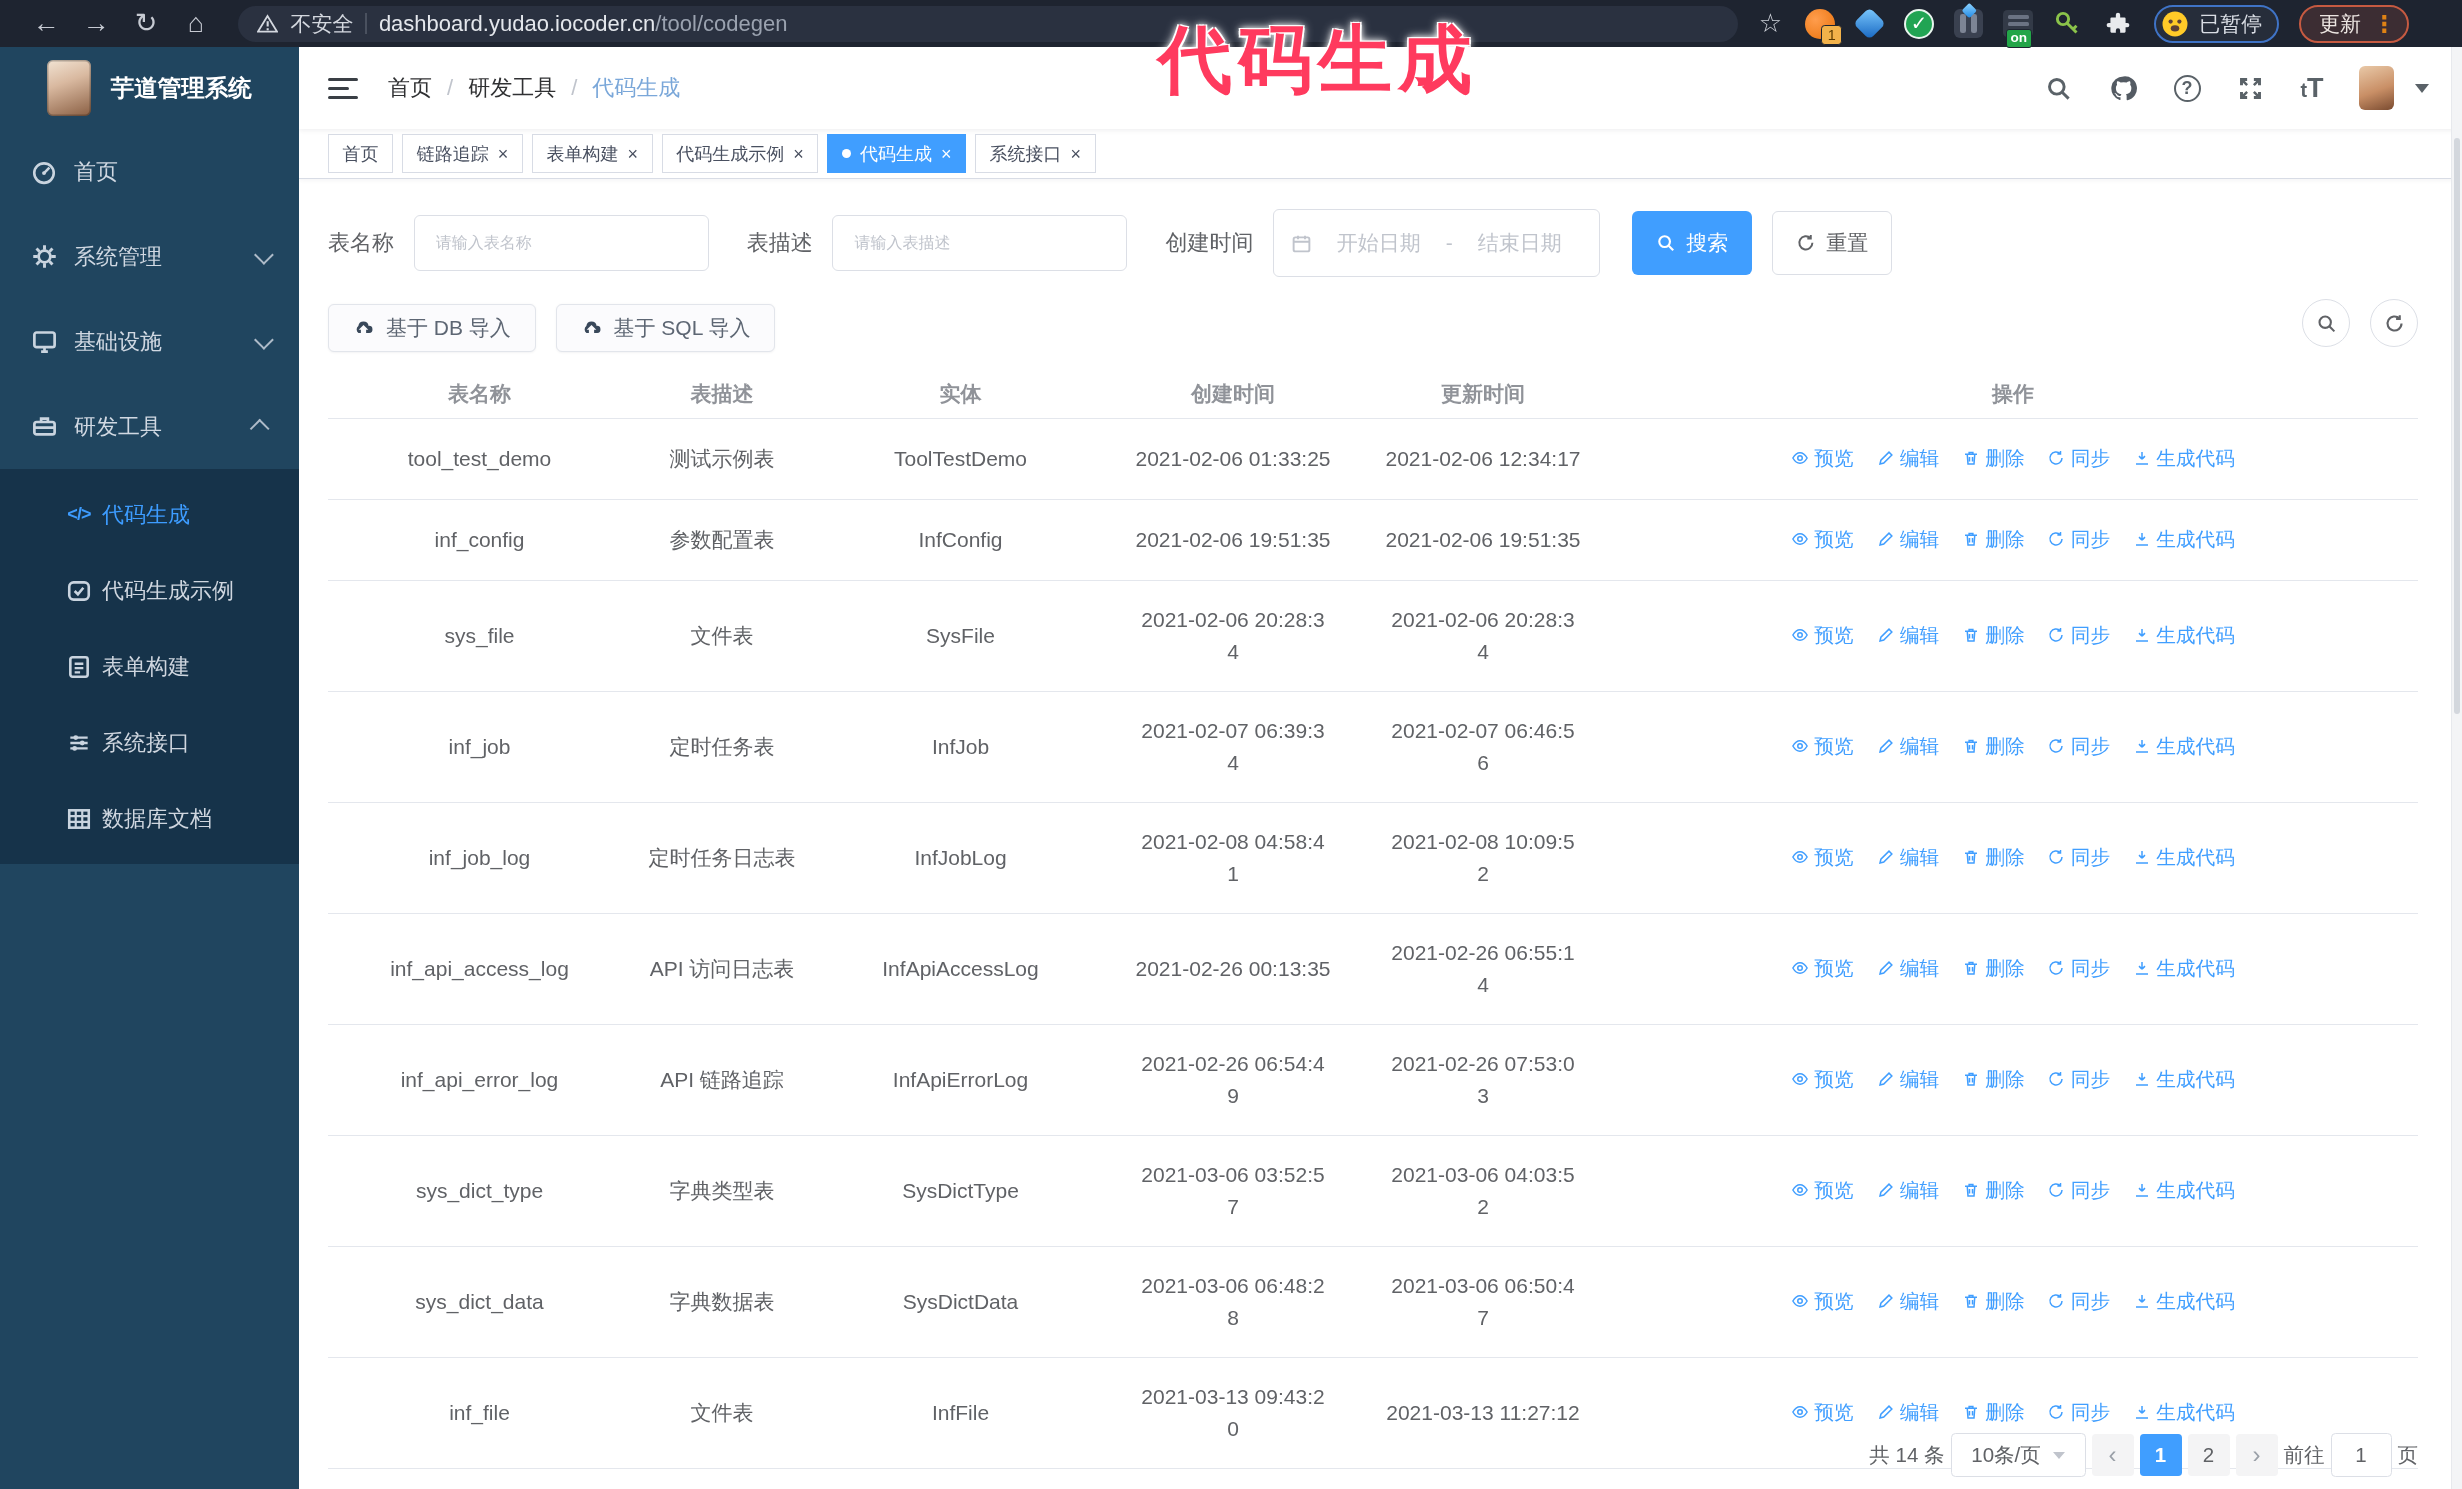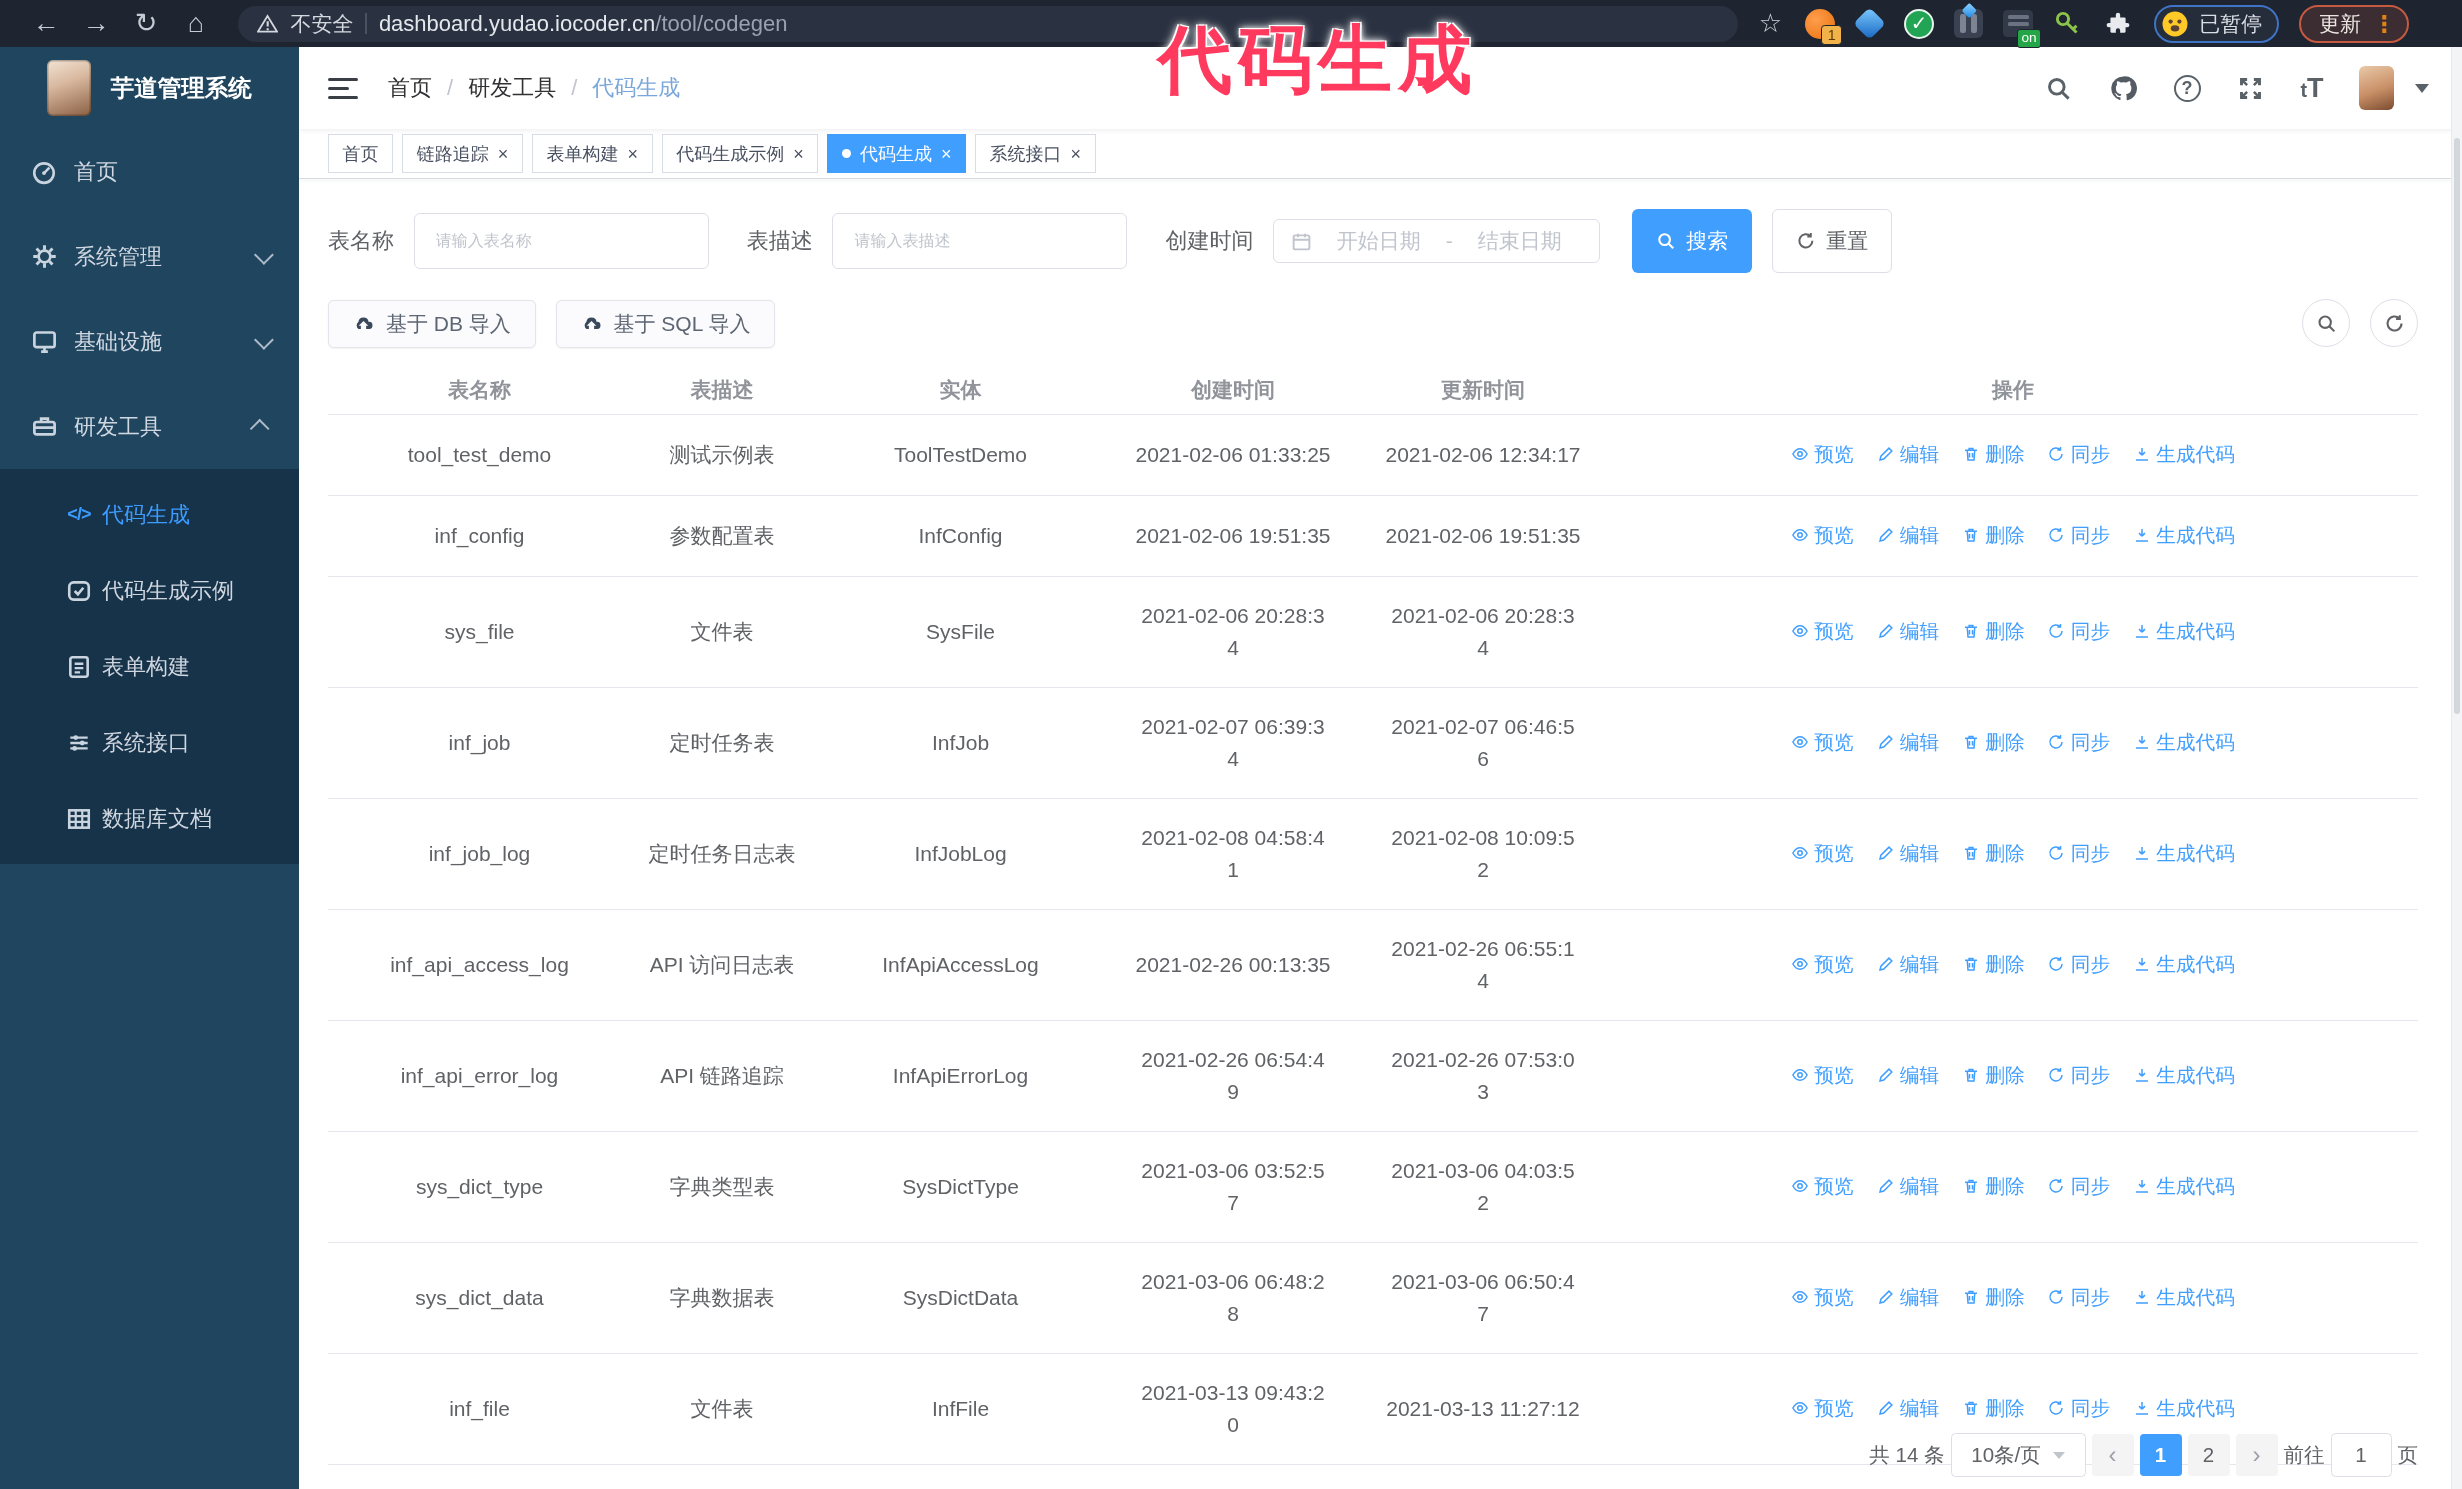--- a/index.html
+++ b/index.html
@@ -43,22 +43,22 @@
     display:flex; align-items:center; justify-content:center; font-size:19.7px; font-weight:bold;
     border:2.3px solid #e9f5ee; }
   .ext-sliders{ width:29px; height:29px; background:#3a4150; border-radius:6px; position:relative; }
   .ext-sliders i{ position:absolute; top:5.3px; bottom:5.3px; width:6px; background:#7d8595; border-radius:2.3px; }
   .ext-sliders i.b1{ left:6px; } .ext-sliders i.b2{ right:6px; }
   .ext-sliders .gem2{ position:absolute; top:-4.5px; left:9.8px; width:10.6px; height:10.6px;
     transform:rotate(45deg); background:linear-gradient(135deg,#8fd4ff,#1e88e5); border-radius:2.3px;}
   .ext-dark{ width:30px; height:27px; background:#333a47; border-radius:4.5px; position:relative; }
   .ext-dark i{ position:absolute; left:4.5px; right:4.5px; height:3.8px; background:#6b7383; border-radius:1.5px; }
   .ext-dark i.l1{ top:5.3px; } .ext-dark i.l2{ top:12px; }
-  .on-badge{ position:absolute; left:15px; bottom:-7.6px; background:#23a548; color:#fff;
-    font-size:13.6px; line-height:16.7px; padding:0 3.8px; border-radius:3px; font-weight:normal;
+  .on-badge{ position:absolute; left:4px; bottom:-7.6px; background:#23a548; color:#fff;
+    font-size:13.6px; line-height:16.7px; padding:0 3.8px; border-radius:3px; font-weight:bold;
     border:1.5px solid #1e2430;}
   .pill{ height:38px; border-radius:19.7px; display:flex; align-items:center; margin-left:19.7px; }
   .pill-paused{ border:2.3px solid #3f73c6; background:#262d3a; padding:0 15px 0 4.5px; gap:9px; }
   .pill-paused span{ color:#d9dde4; font-size:21px; }
   .pill-update{ border:2.3px solid #c65a41; background:rgba(198,90,65,.18); padding:0 10.6px 0 18px; gap:12px; }
   .pill-update span{ color:#ece5e1; font-size:21px; }
   .vdots{ color:#e08214; font-size:23px; font-weight:bold; letter-spacing:0; line-height:12px; text-align:center; }
 
   
   .watermark{
@@ -122,21 +122,21 @@
 
   
   .content{ position:absolute; left:299px; top:179px; right:0; bottom:0; background:#fff;
     padding:30px 44px 0 29px; }
   .filters{ display:flex; align-items:center; font-size:22px; color:#606266; }
   .f-label{ margin-right:19.7px; font-weight:400; white-space:nowrap; }
   .inp{ height:56px; width:295px; border:1.5px solid #dcdfe6; border-radius:6px; font-size:16px;
     padding:0 21px; color:#606266; font-family:inherit; outline:none; }
   .inp::placeholder{ color:#c0c4cc; }
   .f-gap{ width:38px; }
-  .range{ width:327px; height:44px; border:1.5px solid #dcdfe6; border-radius:6px;
+  .range{ width:327px; height:68px; border:1.5px solid #dcdfe6; border-radius:6px;
     display:flex; align-items:center; padding:0 16.7px; color:#c0c4cc; font-size:21px; gap:4.5px; }
   .range .ph{ flex:1; text-align:center; white-space:nowrap; }
   .range .sep{ color:#c0c4cc; }
   .btn{ height:64px; border-radius:6px; font-size:21px; display:flex; align-items:center;
     gap:10.6px; padding:0 23px; cursor:pointer; white-space:nowrap; border:1.5px solid transparent; }
   .btn-primary{ background:#409eff; color:#fff; margin-left:32px; }
   .btn-plain{ background:#fff; border-color:#dcdfe6; color:#606266; margin-left:19.7px; }
   .import-row{ margin-top:27px; display:flex; gap:19.7px; }
   .btn-soft{ height:48px; background:#fbfbfd; border:1.5px solid #e2e5eb; border-radius:6px;
     color:#5d6673; font-size:21px; display:flex; align-items:center; gap:12px; padding:0 24px; cursor:pointer;

